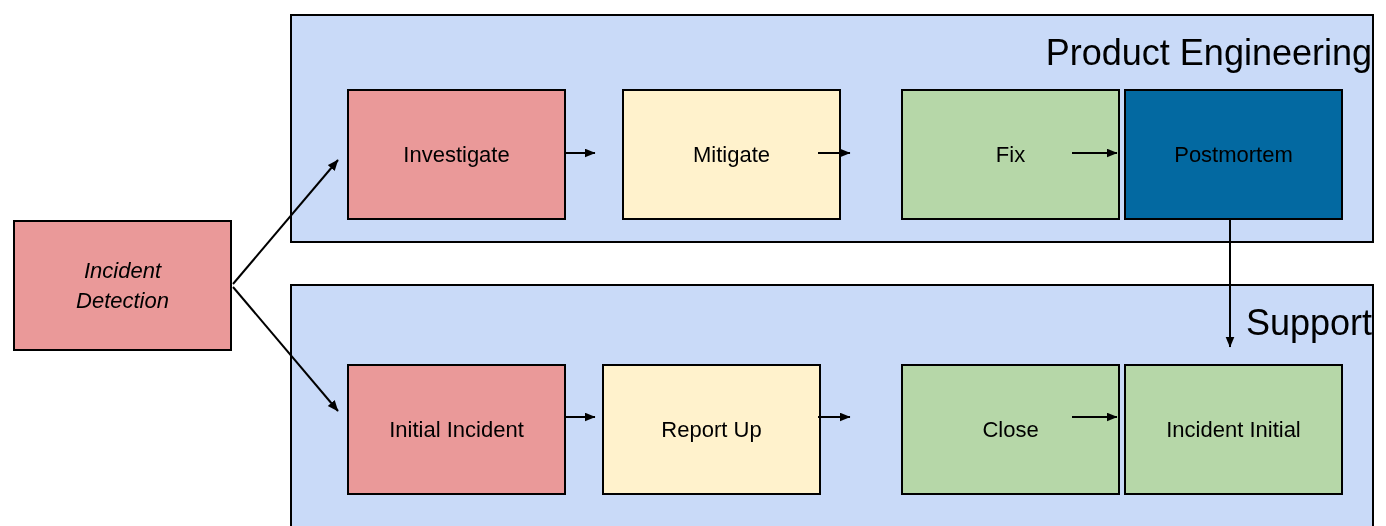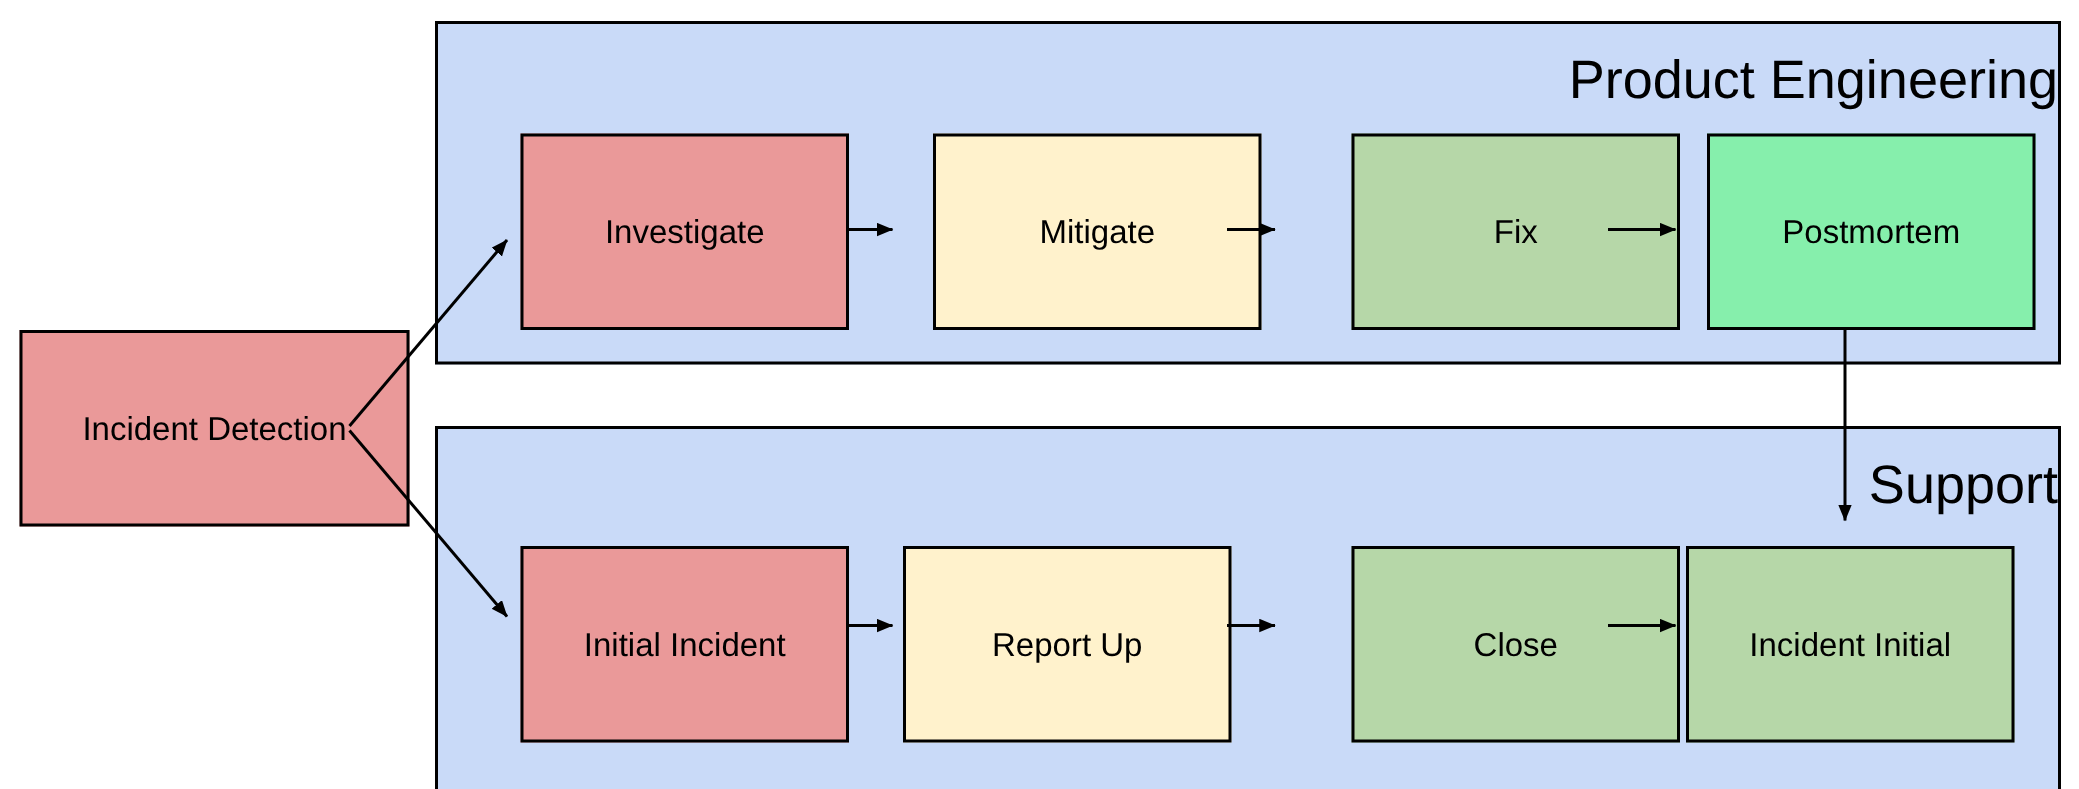--- a/index.html
+++ b/index.html
@@ -24,22 +24,23 @@
     align-items: center;
     justify-content: center;
     text-align: center;
     font-size: 22px;
     line-height: 1.33;
     padding: 0 22px;
   }
   #start-node {
     left: 13px;
     top: 220px;
-    width: 260px;
+    width: 219px;
     height: 131px;
+    font-style: italic;
   }
   .lane {
     position: absolute;
     left: 290px;
     width: 1084px;
     box-sizing: border-box;
     border: 2px solid #000000;
   }
   #lane-product-engineering { top: 14px;  height: 229px; }
   #lane-support             { top: 284px; height: 249px; }
@@ -73,21 +74,21 @@
 
 <div id="canvas">
 
   <div class="node" id="start-node" style="background-color: rgb(234, 153, 153);">Incident Detection</div>
 
   <div class="lane" id="lane-product-engineering" style="background-color: rgb(201, 218, 248);">
     <div class="lane-title">Product Engineering</div>
     <div class="node step pos-0" style="background-color: rgb(234, 153, 153);">Investigate</div>
     <div class="node step pos-1" style="background-color: rgb(255, 242, 204); margin-left: 20px;">Mitigate</div>
     <div class="node step pos-2" style="background-color: rgb(182, 215, 168);">Fix</div>
-    <div class="node step pos-3" style="background-color: #86efac; margin-left: 14px;">Postmortem</div>
+    <div class="node step pos-3" style="background-color: #0369a1;">Postmortem</div>
   </div>
 
   <div class="lane" id="lane-support" style="background-color: rgb(201, 218, 248);">
     <div class="lane-title">Support</div>
     <div class="node step pos-0" style="background-color: rgb(234, 153, 153);">Initial Incident</div>
     <div class="node step pos-1" style="background-color: rgb(255, 242, 204);">Report Up</div>
     <div class="node step pos-2" style="background-color: rgb(182, 215, 168);">Close</div>
     <div class="node step pos-3" style="background-color: rgb(182, 215, 168);">Incident Initial</div>
   </div>
 

